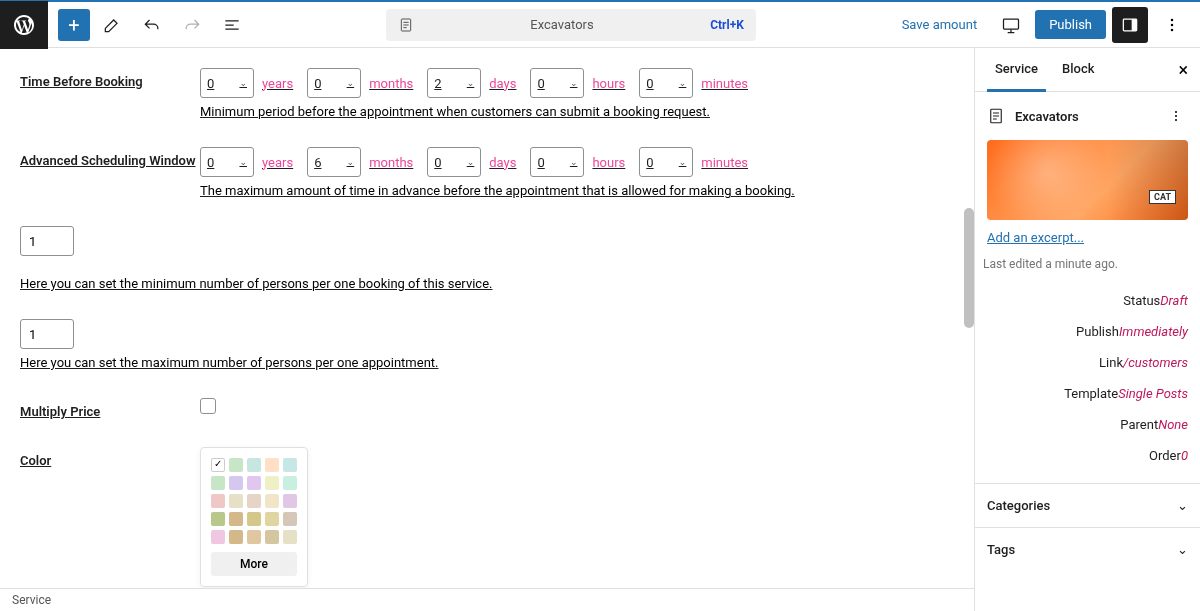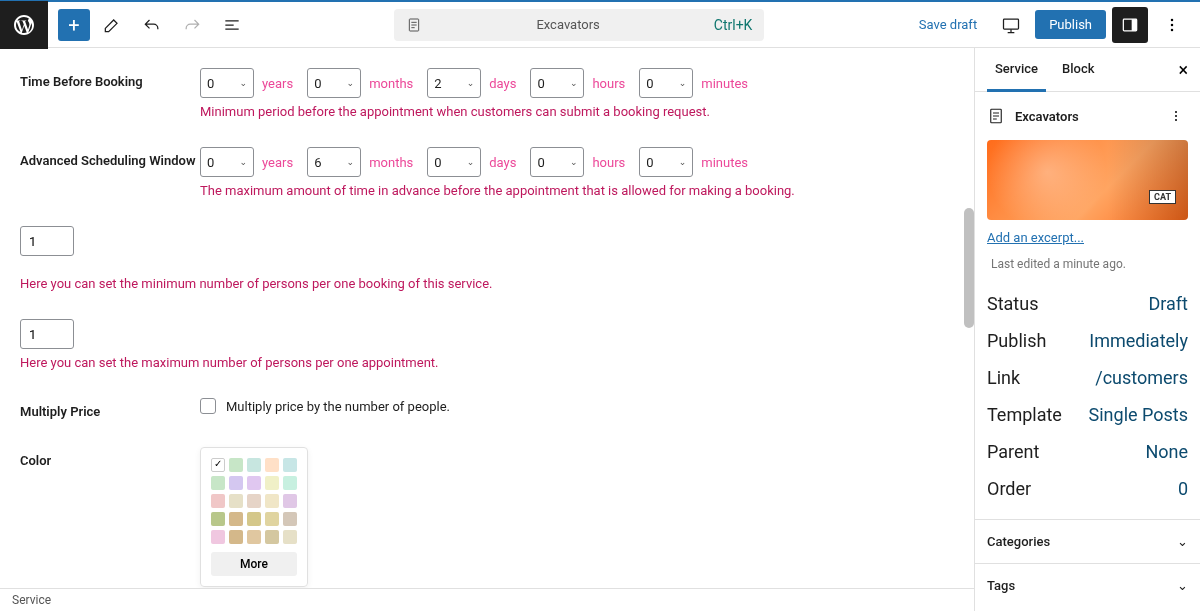--- a/index.html
+++ b/index.html
@@ -7,36 +7,36 @@
 .topbar { display: flex; align-items: center; height: 48px; border-top: 2px solid #2271b1; border-bottom: 1px solid #e0e0e0; }
 .logo { width: 48px; height: 48px; background: #1e1e1e; display: flex; align-items: center; justify-content: center; }
 .logo svg { width: 24px; height: 24px; fill: #fff; }
 .tb-left { display: flex; align-items: center; padding-left: 10px; gap: 4px; }
 .add-btn { width: 32px; height: 32px; background: #2271b1; color: #fff; border: none; border-radius: 3px; display: flex; align-items: center; justify-content: center; font-size: 20px; cursor: pointer; }
 .icon-btn { width: 36px; height: 36px; background: none; border: none; display: flex; align-items: center; justify-content: center; cursor: pointer; color: #1e1e1e; border-radius: 3px; }
 .icon-btn.disabled { color: #b0b0b0; }
 .tb-center { flex: 1; display: flex; justify-content: center; }
 .doc-bar { width: 370px; height: 32px; background: #f0f0f0; border-radius: 4px; display: flex; align-items: center; padding: 0 12px; gap: 8px; color: #555; }
 .doc-bar-title { flex: 1; text-align: center; font-size: 13px; }
-.doc-bar-key { font-size: 14px; color: #0f766e; }
+.doc-bar-key { font-size: 12px; color: #1d4ed8; font-weight: bold; }
 .tb-right { display: flex; align-items: center; gap: 6px; padding-right: 10px; }
 .save-draft { color: #2271b1; font-size: 13px; background: none; border: none; cursor: pointer; padding: 6px 10px; }
 .publish-btn { background: #2271b1; color: #fff; border: none; padding: 7px 14px; border-radius: 3px; font-size: 13px; cursor: pointer; }
 .settings-btn { width: 36px; height: 36px; background: #1e1e1e; border: none; border-radius: 3px; display: flex; align-items: center; justify-content: center; cursor: pointer; }
 .dots-btn { width: 36px; height: 36px; background: none; border: none; cursor: pointer; display: flex; align-items: center; justify-content: center; }
 .main { display: flex; height: calc(100vh - 48px); }
 .editor { flex: 1; overflow-y: auto; padding: 20px 0 0 20px; position: relative; }
-.field-row { display: flex; margin-bottom: 28px; }
+.field-row { display: flex; margin-bottom: 28px; text-decoration: underline; }
 .field-label { width: 180px; font-weight: 600; font-size: 13px; padding-top: 6px; }
 .field-content { flex: 1; }
 .duration-inputs { display: flex; align-items: center; gap: 8px; margin-bottom: 6px; }
 .num-select { width: 54px; height: 30px; border: 1px solid #8c8f94; border-radius: 3px; padding: 0 6px; display: flex; align-items: center; justify-content: space-between; font-size: 13px; background: #fff; }
 .num-select .chev { font-size: 9px; color: #555; }
 .unit-label { font-size: 13px; color: #ec4899; margin-right: 6px; }
-.help-text { font-size: 13px; color: #be185d; }
+.help-text { font-size: 13px; color: #000000; }
 .num-input { width: 54px; height: 30px; border: 1px solid #8c8f94; border-radius: 3px; padding: 0 8px; font-size: 13px; }
 .checkbox-row { display: flex; align-items: center; gap: 10px; }
 .checkbox { width: 16px; height: 16px; border: 1px solid #8c8f94; border-radius: 3px; background: #fff; }
 .color-picker { border: 1px solid #e0e0e0; border-radius: 4px; padding: 10px; width: 108px; box-shadow: 0 2px 6px rgba(0,0,0,0.06); }
 .color-grid { display: grid; grid-template-columns: repeat(5, 14px); gap: 4px; margin-bottom: 8px; }
 .color-swatch { width: 14px; height: 14px; border-radius: 2px; cursor: pointer; position: relative; }
 .color-swatch.selected::after { content: "✓"; position: absolute; top: -1px; left: 2px; font-size: 10px; color: #000; }
 .more-btn { width: 100%; text-align: center; font-size: 12px; background: #f0f0f0; border: none; padding: 5px 0; border-radius: 3px; cursor: pointer; font-weight: 500; }
 .section-divider { border-top: 1px solid #e0e0e0; margin: 20px 0 0 -20px; padding: 14px 0 0 20px; display: flex; align-items: center; justify-content: space-between; }
 .breadcrumb { position: absolute; bottom: 0; left: 0; padding: 4px 12px; font-size: 12px; color: #555; border-top: 1px solid #e0e0e0; width: 100%; background: #fff; }
@@ -45,25 +45,25 @@
 .sb-tabs { display: flex; align-items: center; border-bottom: 1px solid #e0e0e0; height: 44px; padding: 0 12px; }
 .sb-tab { padding: 0 8px; height: 44px; display: flex; align-items: center; font-size: 13px; font-weight: 500; cursor: pointer; border-bottom: 3px solid transparent; margin-right: 8px; }
 .sb-tab.active { border-bottom-color: #2271b1; }
 .sb-close { margin-left: auto; font-size: 18px; cursor: pointer; background: none; border: none; }
 .sb-title-row { display: flex; align-items: center; padding: 12px; gap: 10px; }
 .sb-title { font-weight: 600; font-size: 13px; flex: 1; }
 .sb-image { margin: 0 12px 10px; height: 80px; border-radius: 4px; background: linear-gradient(135deg, #ff6b1a 0%, #ff8c42 30%, #ffa562 60%, #ff6b1a 100%); position: relative; overflow: hidden; }
 .sb-image::before { content:""; position:absolute; inset:0; background: radial-gradient(circle at 30% 40%, rgba(255,255,255,0.3) 0%, transparent 40%), linear-gradient(90deg, transparent 60%, rgba(0,0,0,0.2) 100%); }
 .cat-label { position: absolute; right: 12px; top: 50px; background: #fff; color: #333; font-size: 9px; font-weight: 700; padding: 1px 4px; border: 1px solid #333; }
 .sb-link { color: #2271b1; text-decoration: underline; font-size: 13px; padding: 0 12px 12px; display: block; cursor: pointer; }
-.sb-meta { padding: 0 16px 14px; font-size: 12px; color: #757575; }
+.sb-meta { padding: 0 8px 14px; font-size: 12px; color: #757575; }
 .sb-props { padding: 0 12px 12px; }
-.sb-prop { display: flex; justify-content: space-between; padding: 8px 0; font-size: 18px; }
+.sb-prop { display: flex; justify-content: flex-end; padding: 8px 0; font-size: 13px; }
 .sb-prop-label { color: #1e1e1e; }
-.sb-prop-val { color: #0c4a6e; cursor: pointer; }
+.sb-prop-val { color: #be185d; cursor: pointer; font-style: italic; }
 .sb-panel { border-top: 1px solid #e0e0e0; padding: 14px 12px; display: flex; align-items: center; justify-content: space-between; cursor: pointer; }
 .sb-panel-title { font-weight: 500; font-size: 13px; }
 svg.icon { width: 20px; height: 20px; }
 </style>
 </head>
 <body>
 
 <div class="topbar">
   <div class="logo">
     <svg viewBox="0 0 24 24">
@@ -97,21 +97,21 @@
     <div class="doc-bar">
       <svg width="16" height="16" viewBox="0 0 24 24">
           <rect x="5" y="3" width="14" height="18" rx="1" fill="none" stroke="#555" stroke-width="1.5"></rect>
           <path d="M8 8h8M8 12h8M8 16h5" stroke="#555" stroke-width="1.5"></path>
         </svg>
       <span class="doc-bar-title">Excavators</span>
       <span class="doc-bar-key">Ctrl+K</span>
     </div>
   </div>
   <div class="tb-right">
-    <button class="save-draft">Save draft</button>
+    <button class="save-draft">Save amount</button>
     <button class="icon-btn">
         <svg class="icon" viewBox="0 0 24 24">
           <rect x="3" y="5" width="18" height="12" rx="1" fill="none" stroke="currentColor" stroke-width="1.5"></rect>
           <path d="M8 21h8M12 17v4" stroke="currentColor" stroke-width="1.5"></path>
         </svg>
       </button>
     <button class="publish-btn">Publish</button>
     <button class="settings-btn">
         <svg width="20" height="20" viewBox="0 0 24 24">
           <rect x="4" y="5" width="16" height="14" rx="1" fill="none" stroke="#fff" stroke-width="1.5"></rect>
@@ -211,21 +211,20 @@
         <input class="num-input" value="1" style="">
         <div class="help-text" style="margin-top:6px">Here you can set the maximum number of persons per one appointment.</div>
       </div>
     </div>
 
     <div class="field-row">
       <div class="field-label">Multiply Price</div>
       <div class="field-content">
         <div class="checkbox-row">
           <div class="checkbox"></div>
-          <span>Multiply price by the number of people.</span>
         </div>
       </div>
     </div>
 
     <div class="field-row">
       <div class="field-label">Color</div>
       <div class="field-content">
         <div class="color-picker">
           <div class="color-grid" id="color-grid">
               <div class="color-swatch selected" style="background: rgb(255, 255, 255); border: 1px solid rgb(204, 204, 204);"></div>

